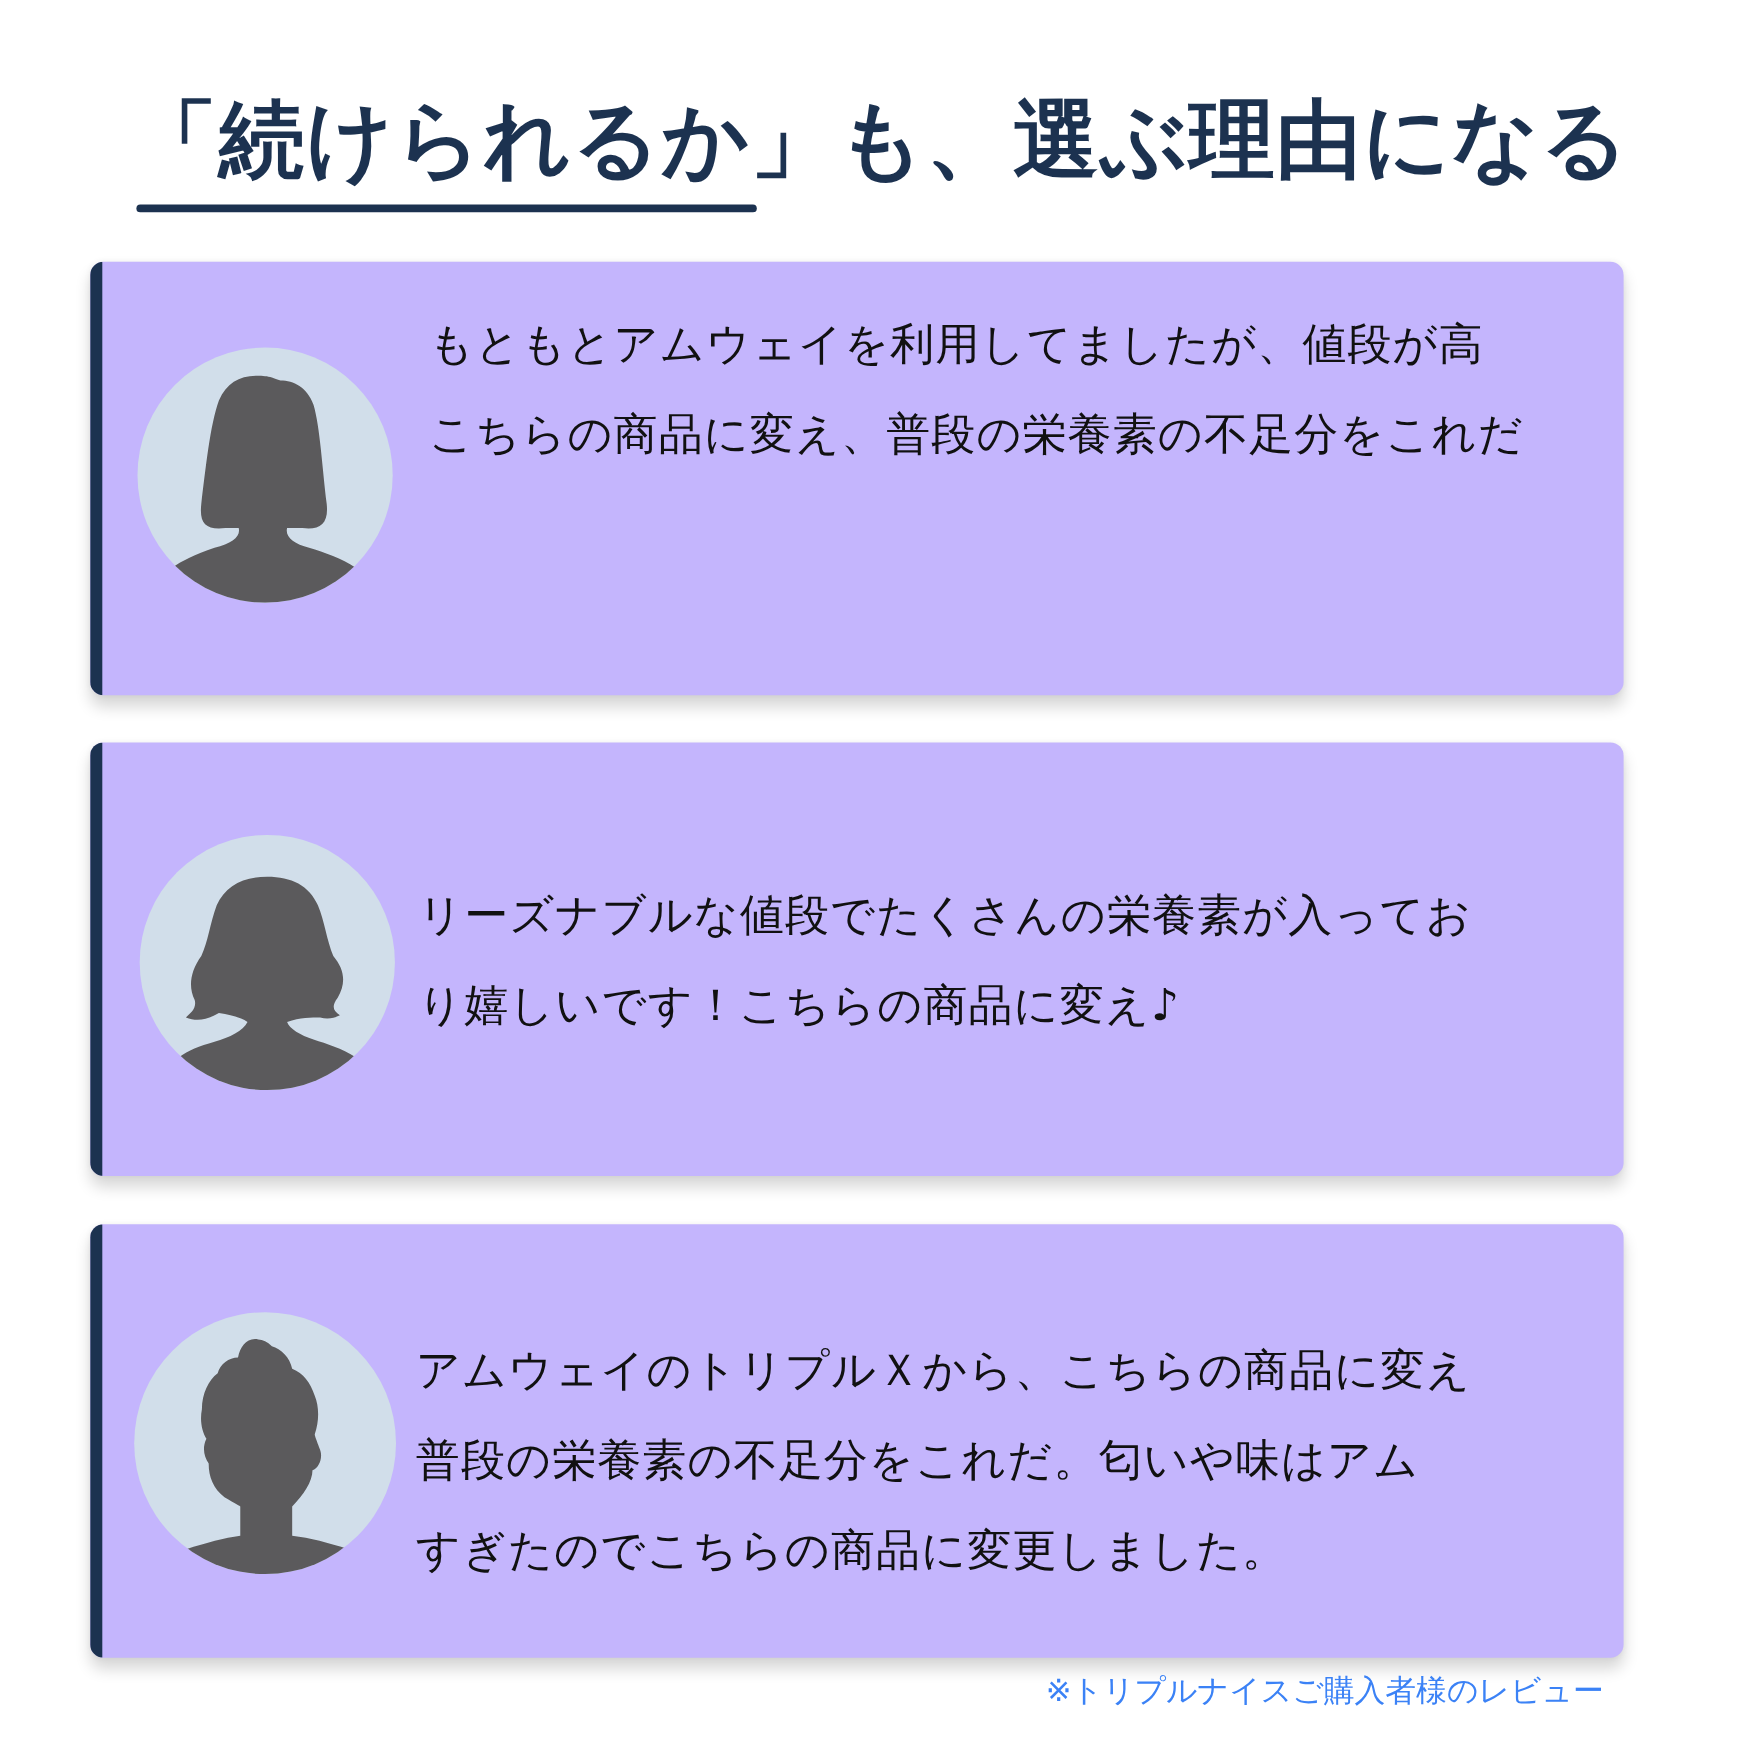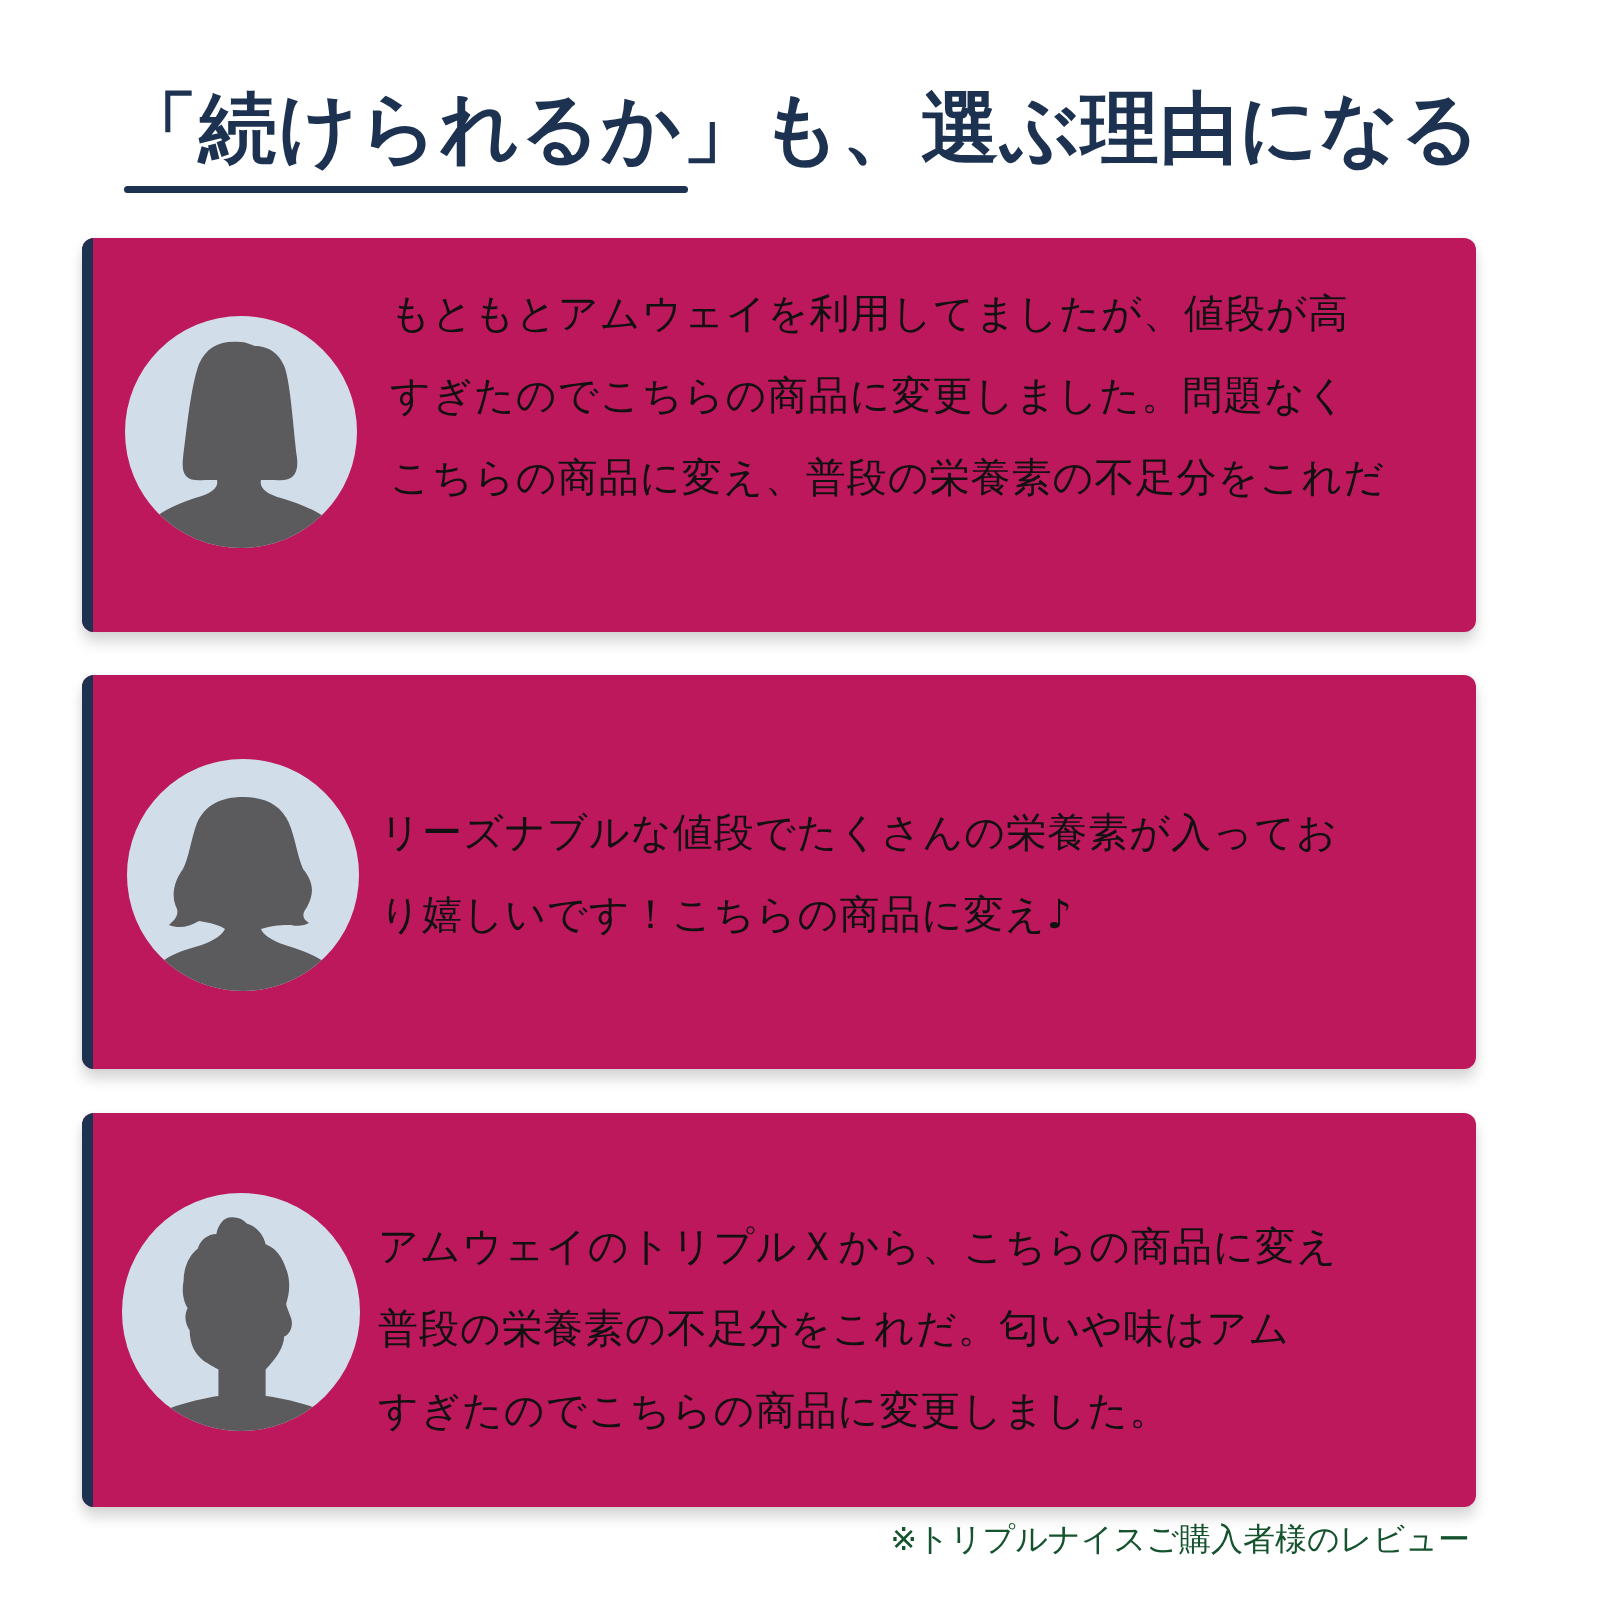--- a/index.html
+++ b/index.html
@@ -11,58 +11,57 @@
       position: absolute; left: 120px; top: 78px; width: 1400px;
       font-size: 78px; font-weight: bold; color: #1c3250; letter-spacing: 1px; white-space: nowrap;
       line-height: 100px;
     }
     .title-underline {
       position: absolute; left: 124px; top: 186px; width: 564px; height: 7px;
       background: #1c3250; border-radius: 4px;
     }
     .card {
       position: absolute; left: 82px; width: 1394px; height: 394px;
-      background: #be185d; border-radius: 12px;
+      background: #c4b5fd; border-radius: 12px;
       box-shadow: 0 10px 14px rgba(0,0,0,0.16), 0 0 6px rgba(0,0,0,0.05);
       overflow: hidden;
     }
     .card .accent {
       position: absolute; left: 0; top: 0; bottom: 0; width: 11px; background: #1c3250;
     }
     .avatar {
       position: absolute; width: 232px; height: 232px; border-radius: 50%;
       background: #d1deea; overflow: hidden;
     }
     .avatar svg { width: 100%; height: 100%; display: block; }
     .review {
       position: absolute; font-size: 40px; line-height: 82px; color: #111111;
       letter-spacing: 1px; white-space: nowrap;
     }
     .footnote {
-      position: absolute; right: 130px; top: 1518px; font-size: 32px; color: #14532d; white-space: nowrap;
+      position: absolute; right: 142px; top: 1518px; font-size: 28px; color: #3b82f6; white-space: nowrap;
     }
   </style>
 </head>
 <body>
 
 <div class="title">
   <span>「続けられるか」</span><span>も、選ぶ理由になる</span>
 </div>
 <div class="title-underline"></div>
 
 <div class="card" style="top:238px;">
   <div class="accent"></div>
   <div class="avatar" style="left:43px; top:78px;">
     <svg viewBox="0 0 232 232">
       <path fill="#5b5a5c" d="M116 26 C96 24 82 30 74 48 C66 70 62 110 58 142 C56 160 62 166 80 164 L92 164 C94 172 86 178 70 182 C52 188 40 194 32 200 C60 226 88 234 116 234 C150 234 176 222 198 200 C186 192 170 186 156 182 C142 178 134 172 136 164 L150 164 C166 166 174 160 172 142 C168 110 166 72 160 52 C154 36 142 30 130 30 C124 28 120 26 116 26 Z"></path>
     </svg>
   </div>
   <div class="review" style="left:308px; top:34px;">
     <div>もともとアムウェイを利用してましたが、値段が高</div>
-    <div>すぎたのでこちらの商品に変更しました。問題なく</div>
     <div>こちらの商品に変え、普段の栄養素の不足分をこれだ</div>
   </div>
 </div>
 
 <div class="card" style="top:675px;text-decoration:underline;">
   <div class="accent"></div>
   <div class="avatar" style="left:45px; top:84px;">
     <svg viewBox="0 0 232 232">
       <path fill="#5b5a5c" d="M116 38 C94 38 78 46 70 64 C64 80 62 98 56 110 C46 124 44 138 50 150 C52 158 46 162 42 166 C52 170 62 168 72 162 C84 164 92 166 98 170 C94 178 82 184 68 188 C54 192 44 196 36 202 C62 224 88 234 116 234 C146 234 172 224 196 202 C184 194 170 190 158 186 C146 182 136 176 134 170 C146 166 156 166 164 166 C172 168 178 166 182 164 C176 160 174 156 180 148 C188 134 186 122 176 110 C170 96 168 78 162 64 C154 46 138 38 116 38 Z"></path>
     </svg>

